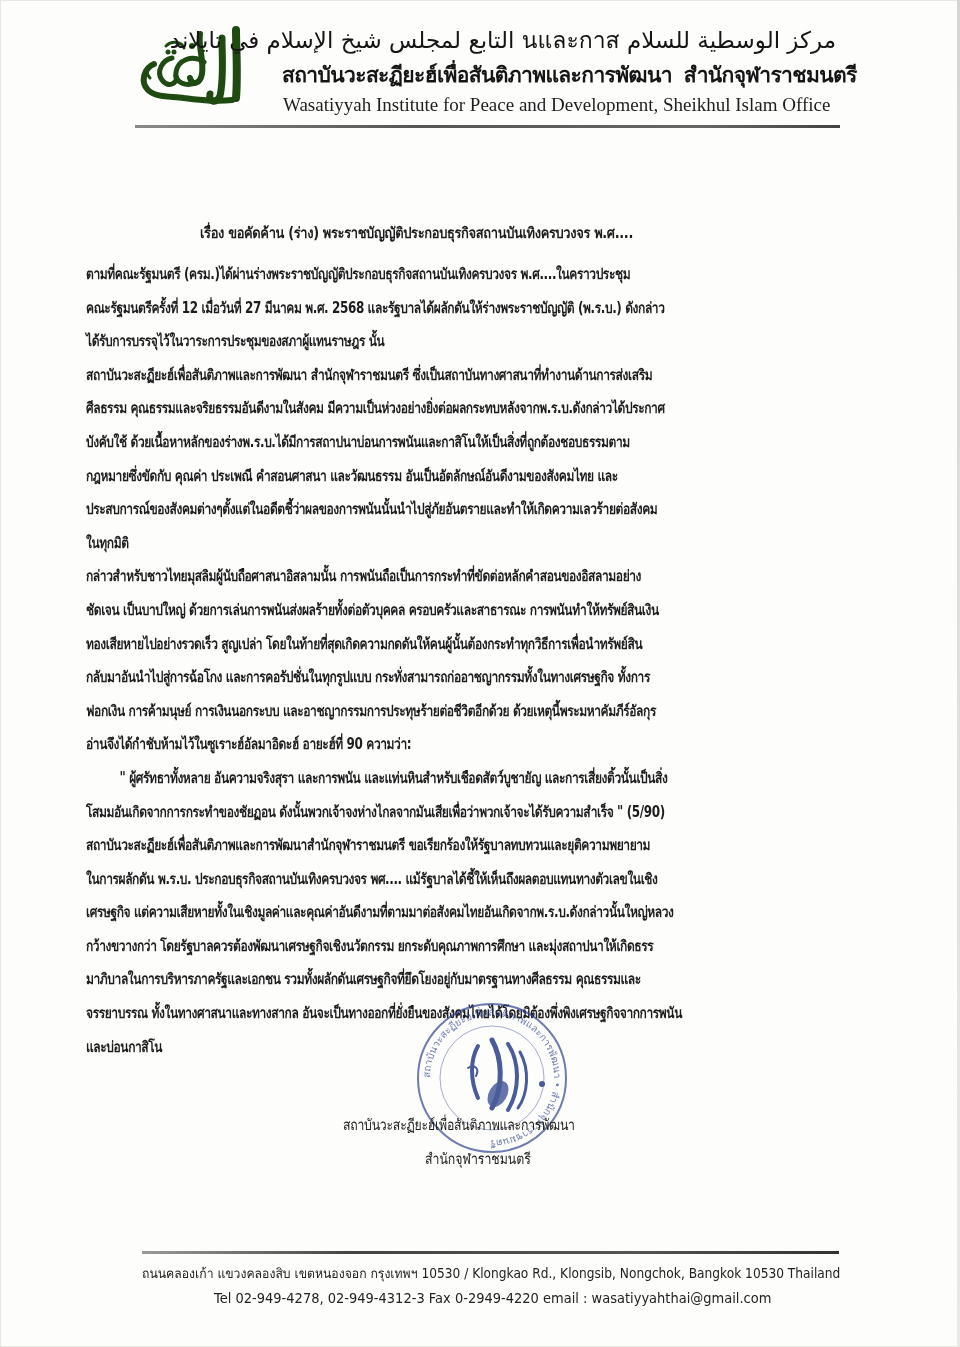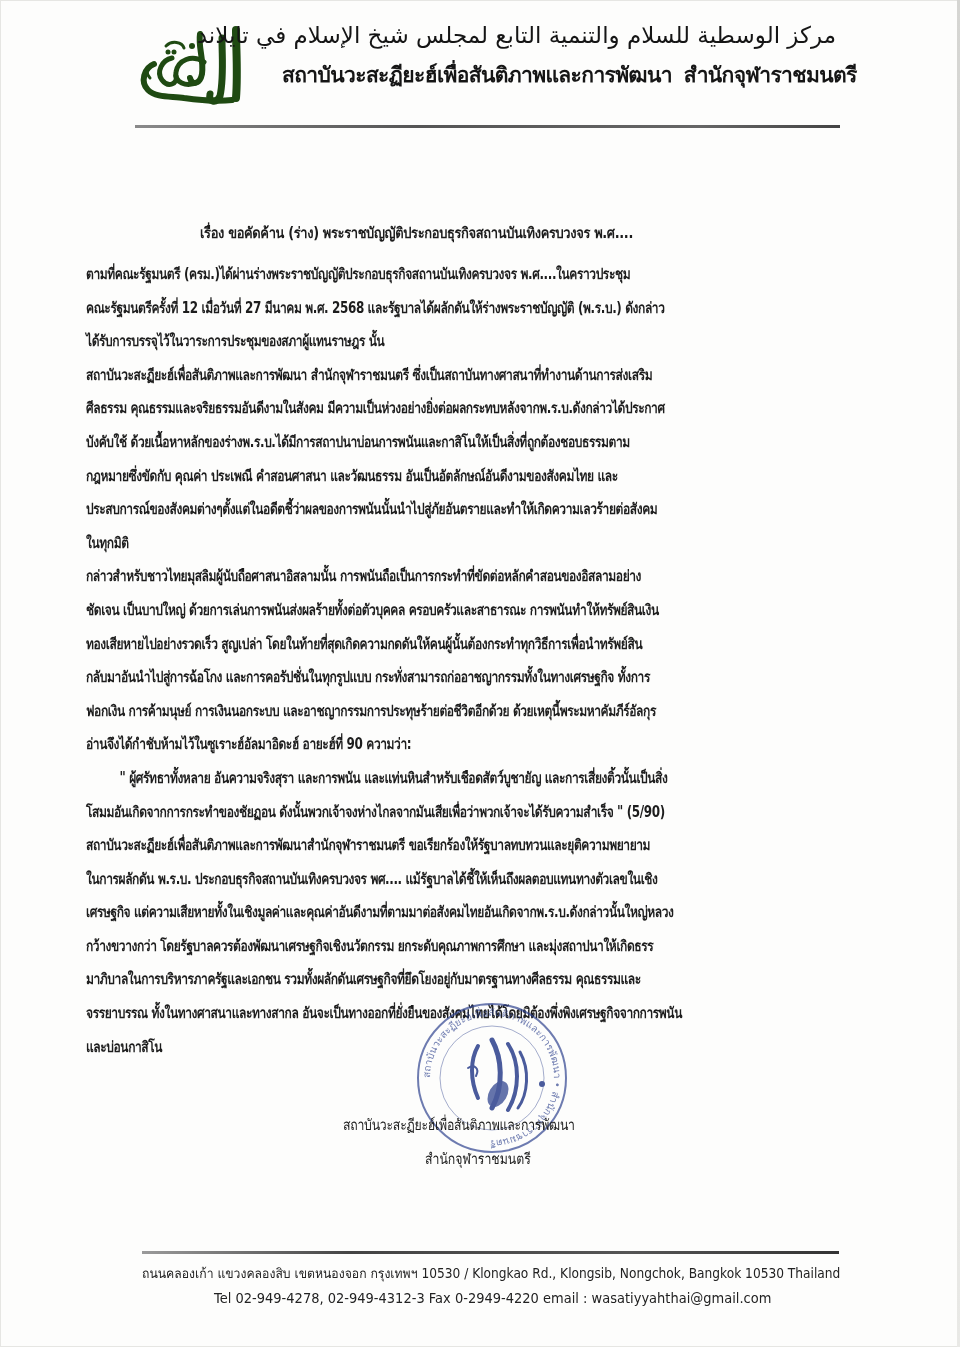--- a/index.html
+++ b/index.html
@@ -168,26 +168,27 @@
         <path d="M22 46 C12 50 8 64 16 72 C24 80 40 78 52 80 C66 82 84 84 100 82" stroke-width="6"></path>
         <path d="M34 28 C40 22 50 24 52 30" stroke-width="3"></path>
         <path d="M18 60 C14 56 14 50 20 48" stroke-width="3"></path>
       </g>
       <circle cx="60" cy="28" r="3" fill="#1f4a12"></circle>
       <circle cx="36" cy="34" r="2.5" fill="#1f4a12"></circle>
       <circle cx="42" cy="34" r="2.5" fill="#1f4a12"></circle>
     </svg>
   </div>
 
-  <div class="hdr-arabic">مركز الوسطية للسلام والتنمية التابع لمجلس شيخ الإسلام في تايلاند</div>
+  <div class="hdr-arabic">مركز الوسطية للسلام นและกาส التابع لمجلس شيخ الإسلام في تايلاند</div>
 
   <div class="hdr-thai">
     <span>สถาบันวะสะฏียะฮ์เพื่อสันติภาพและการพัฒนา</span><span class="gap"></span><span>สำนักจุฬาราชมนตรี</span>
   </div>
 
+  <div class="hdr-english">Wasatiyyah Institute for Peace and Development, Sheikhul Islam Office</div>
 
   <div class="rule-top"></div>
 
   <div class="subject">เรื่อง ขอคัดค้าน (ร่าง) พระราชบัญญัติประกอบธุรกิจสถานบันเทิงครบวงจร พ.ศ....</div>
 
   <div class="body-text">
     <div class="line">ตามที่คณะรัฐมนตรี (ครม.)ได้ผ่านร่างพระราชบัญญัติประกอบธุรกิจสถานบันเทิงครบวงจร พ.ศ....ในคราวประชุม</div>
     <div class="line">คณะรัฐมนตรีครั้งที่ 12 เมื่อวันที่ 27 มีนาคม พ.ศ. 2568 และรัฐบาลได้ผลักดันให้ร่างพระราชบัญญัติ (พ.ร.บ.) ดังกล่าว</div>
     <div class="line">ได้รับการบรรจุไว้ในวาระการประชุมของสภาผู้แทนราษฎร นั้น</div>
     <div class="line">สถาบันวะสะฏียะฮ์เพื่อสันติภาพและการพัฒนา สำนักจุฬาราชมนตรี ซึ่งเป็นสถาบันทางศาสนาที่ทำงานด้านการส่งเสริม</div>

